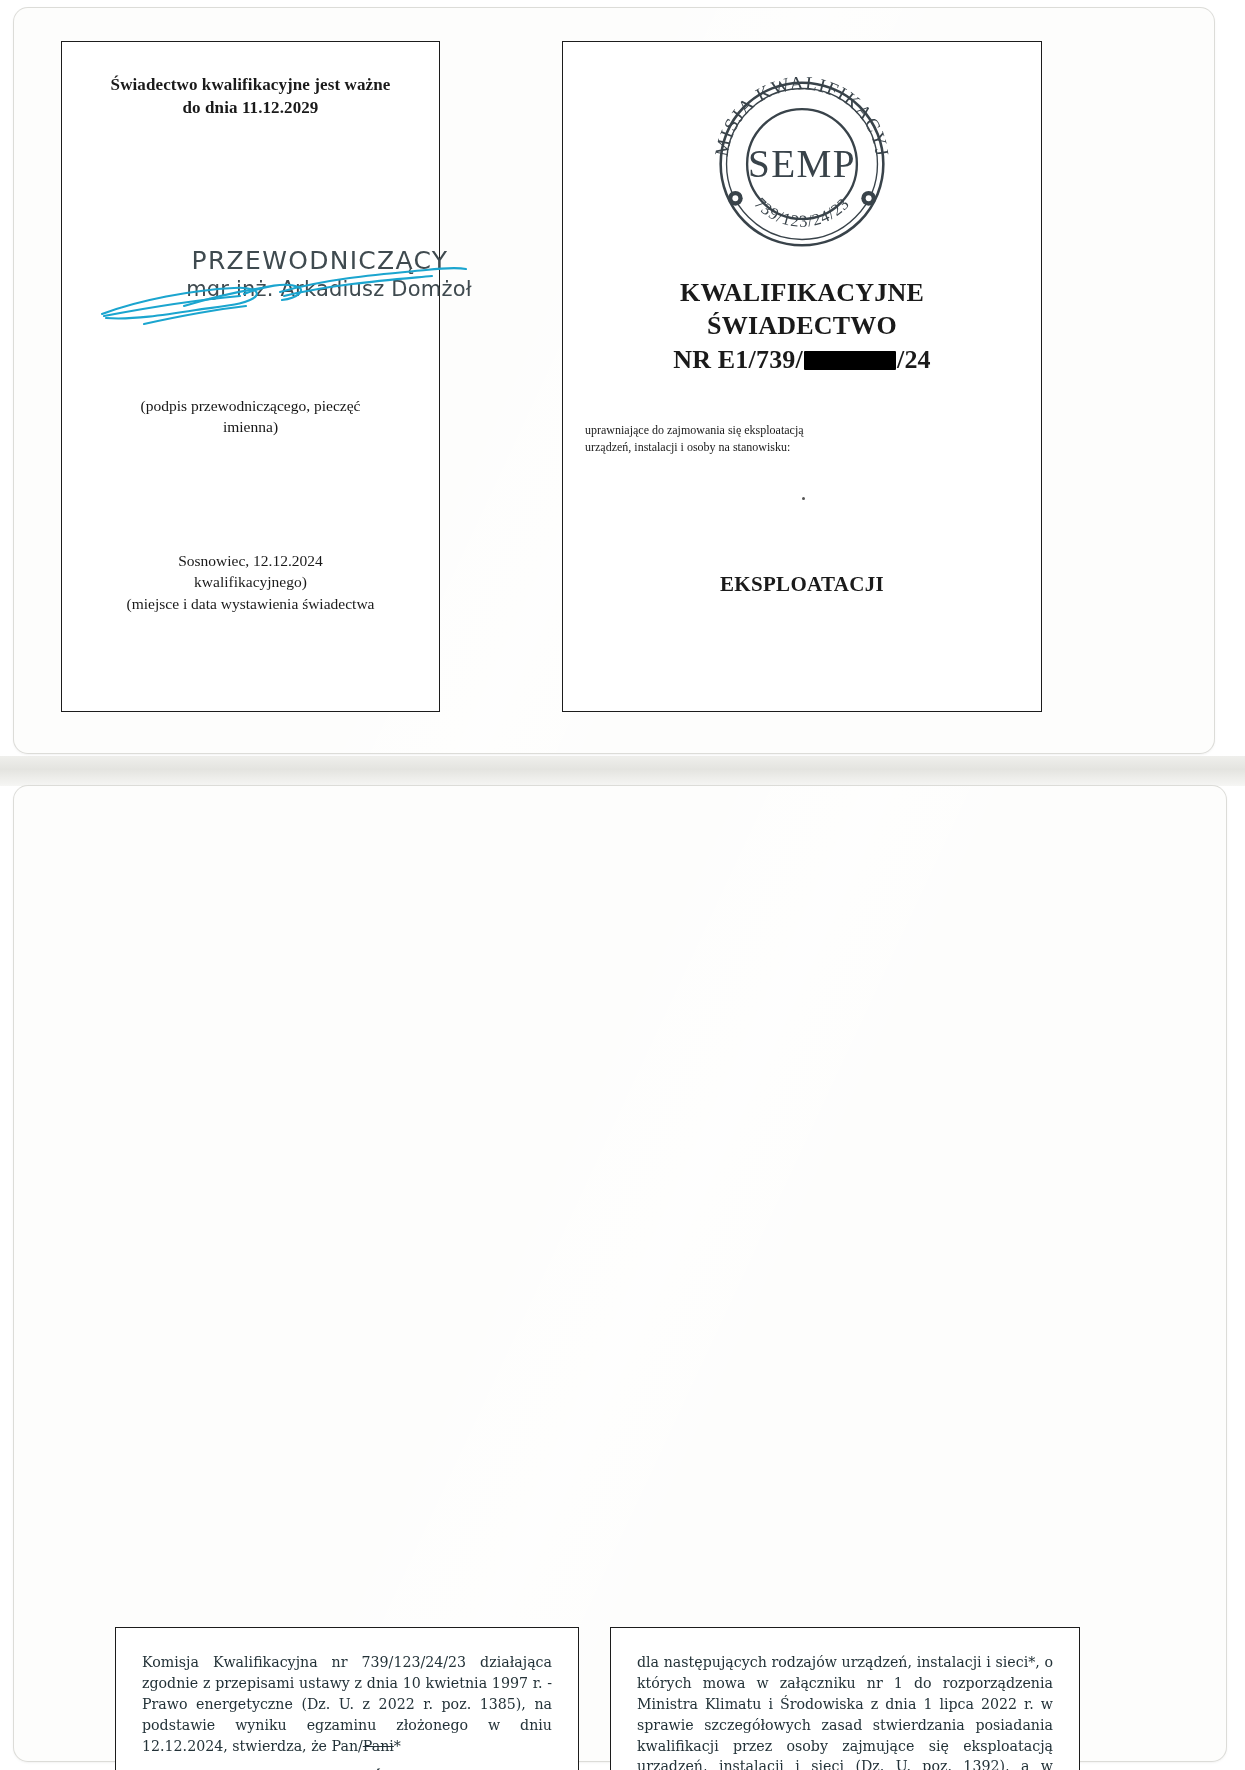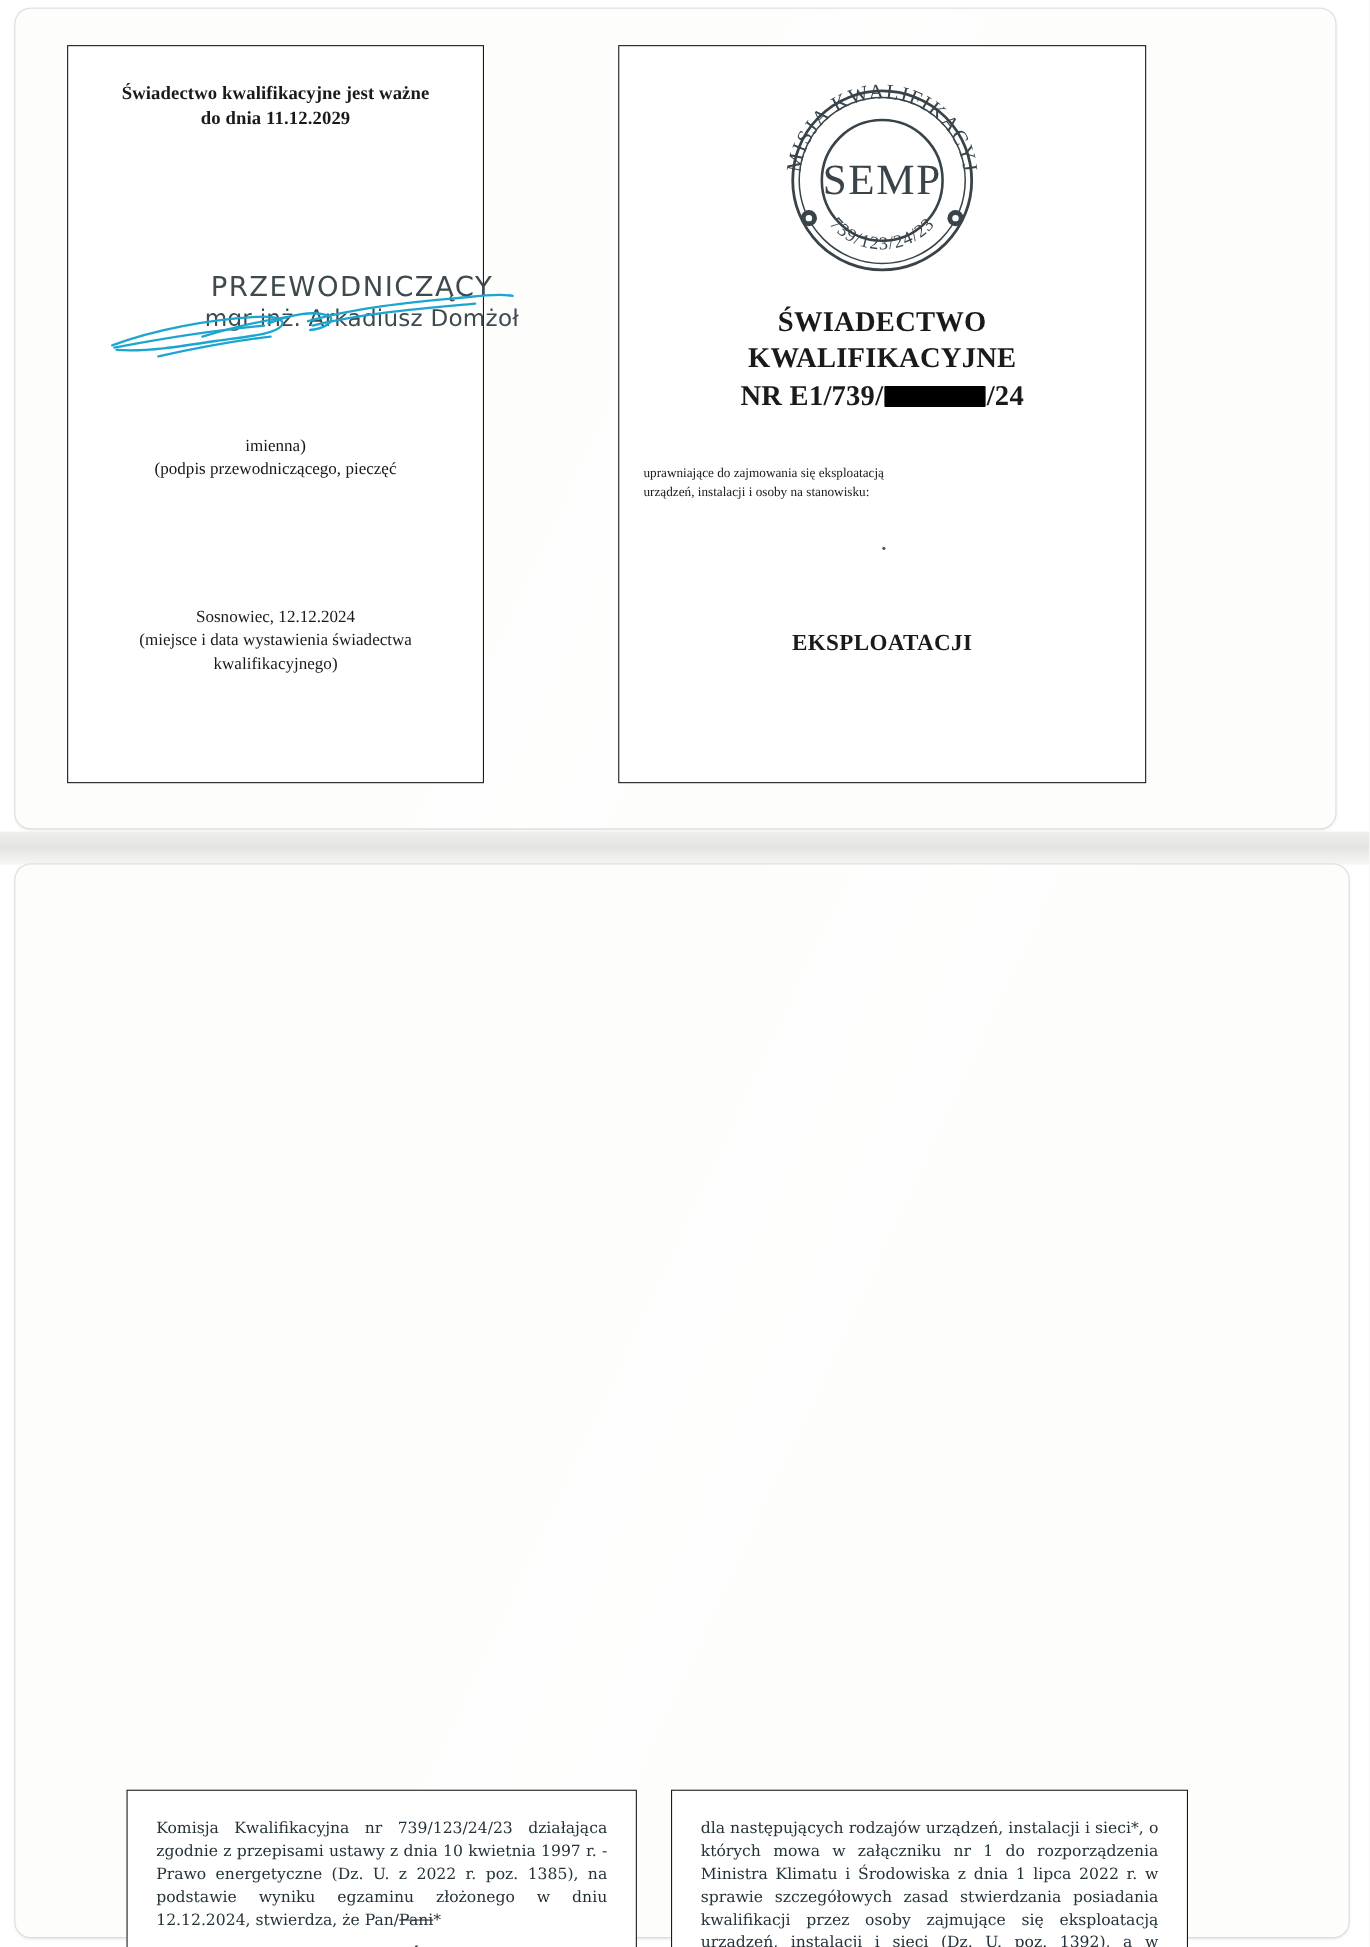--- a/index.html
+++ b/index.html
@@ -132,28 +132,28 @@
               <path d="M18 80 C55 66, 108 56, 150 54 C165 53, 176 56, 172 62 C166 70, 140 72, 112 76 C80 81, 48 86, 22 84"></path>
               <path d="M20 82 C62 74, 112 66, 156 62"></path>
               <path d="M100 72 C120 66, 150 58, 178 54"></path>
               <path d="M160 60 C180 52, 202 48, 214 53 C222 56, 214 64, 198 66"></path>
               <path d="M60 90 C96 82, 128 76, 162 72"></path>
             </g>
           </svg>
         </div>
 
         <div class="caption">
+          <div>(podpis przewodniczącego, pieczęć</div>
           <div>imienna)</div>
-          <div>(podpis przewodniczącego, pieczęć</div>
         </div>
 
         <div class="place-date">
           <div>Sosnowiec, 12.12.2024</div>
+          <div>kwalifikacyjnego)</div>
           <div>(miejsce i data wystawienia świadectwa</div>
-          <div>kwalifikacyjnego)</div>
         </div>
       </div>
     </div>
 
     <div class="panel p-tr">
       <div class="pad">
         <div class="seal-wrap">
           <svg width="196" height="196" viewBox="0 0 200 200">
             <defs>
               <path id="arcTop" d="M 24 100 A 76 76 0 0 1 176 100"></path>
@@ -172,22 +172,22 @@
             <g fill="#39434a">
               <circle cx="32" cy="135" r="7.5"></circle>
               <circle cx="32" cy="135" r="3" fill="#fff"></circle>
               <circle cx="168" cy="135" r="7.5"></circle>
               <circle cx="168" cy="135" r="3" fill="#fff"></circle>
             </g>
           </svg>
         </div>
 
         <div class="doc-title">
+          <div>KWALIFIKACYJNE</div>
           <div>ŚWIADECTWO</div>
-          <div>KWALIFIKACYJNE</div>
           <div>
             <span>NR E1/739/</span><span class="redact"></span><span>/24</span>
           </div>
         </div>
 
         <div class="upr">
           <div>uprawniające do zajmowania się eksploatacją</div>
           <div>urządzeń, instalacji i osoby na stanowisku:</div>
         </div>
 

